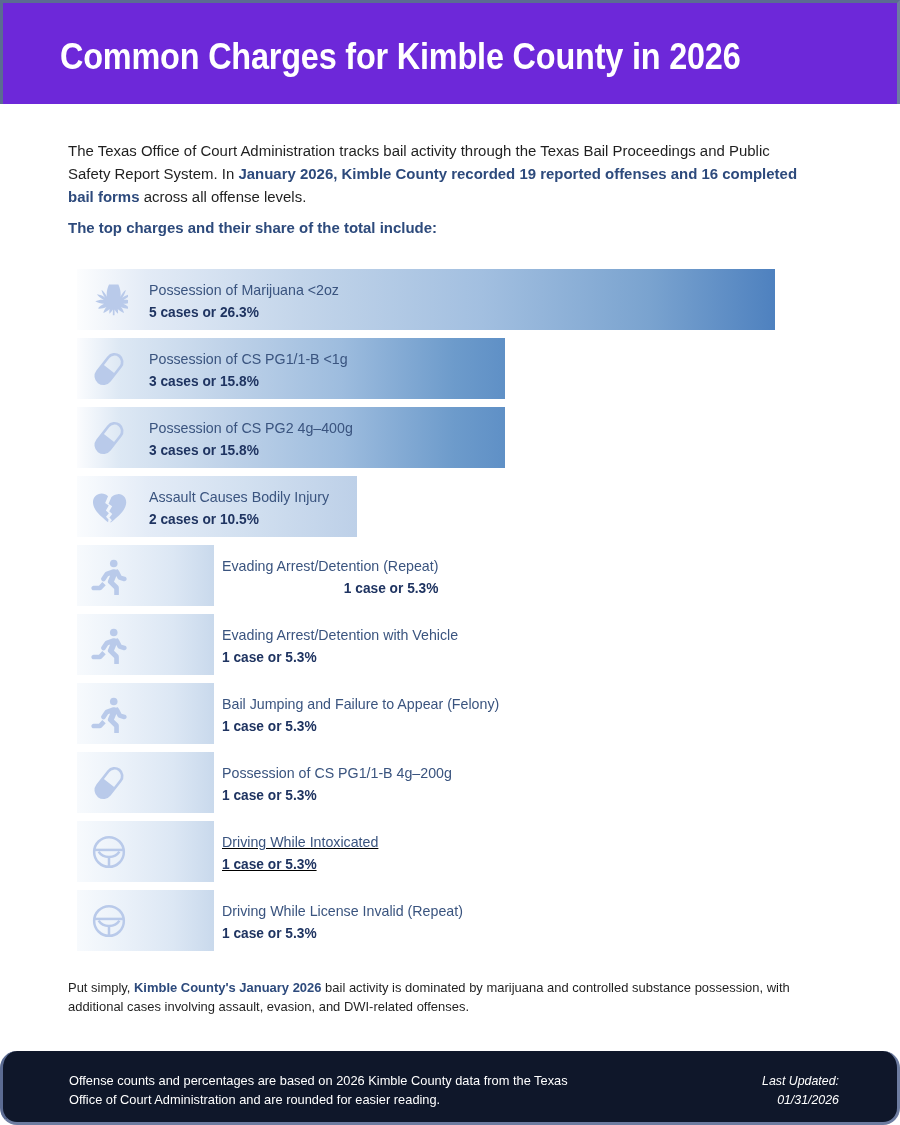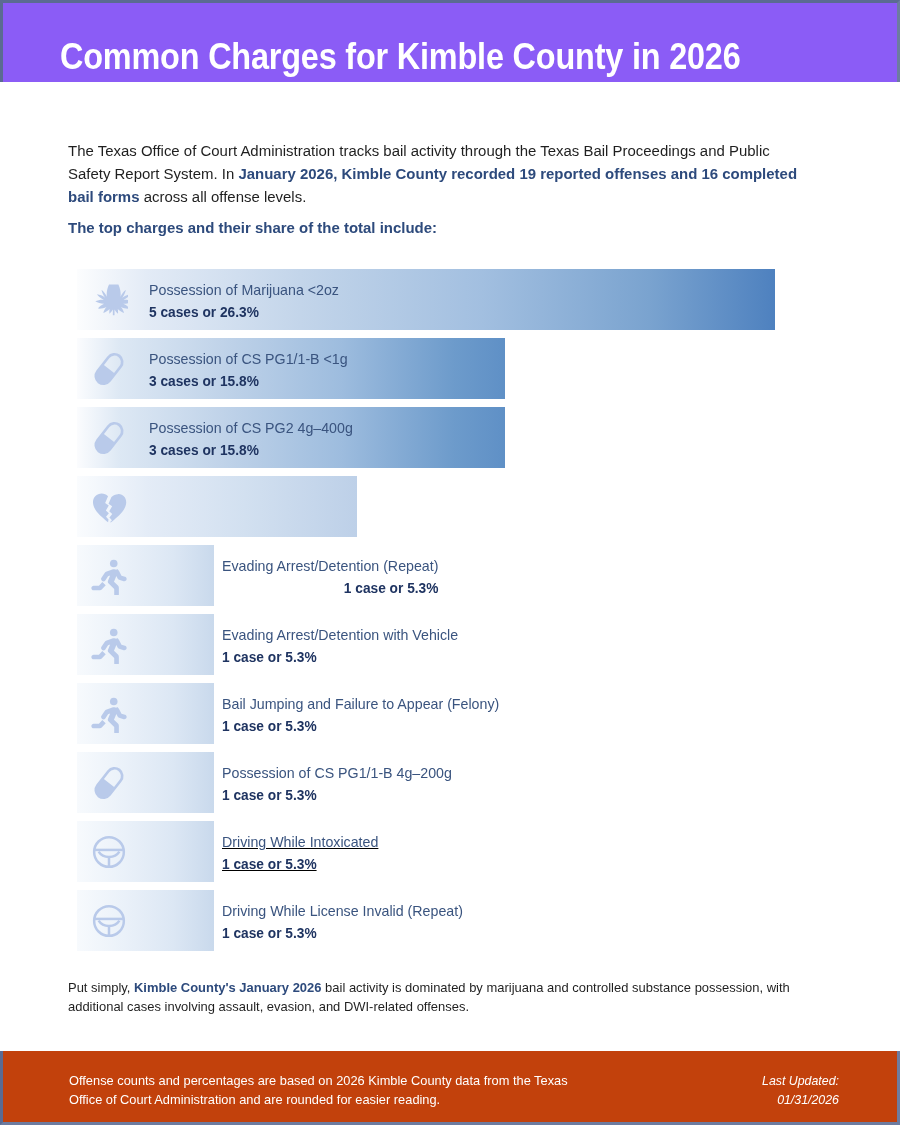--- a/index.html
+++ b/index.html
@@ -7,22 +7,22 @@
     width:900px;height:1125px;
     background:#ffffff;
     font-family:"Liberation Sans", sans-serif;
     -webkit-font-smoothing:antialiased;
     overflow:hidden;
   }
   .page{position:relative;width:900px;height:1125px;background:#ffffff;box-sizing:border-box;}
 
   
   .header{
-    position:absolute;left:0;top:0;width:900px;height:82px;
-    background:#8b5cf6;
+    position:absolute;left:0;top:0;width:900px;height:104px;
+    background:#6d28d9;
     border-top:3px solid #5b6b92;
     border-left:3px solid #5b6b92;
     border-right:3px solid #6d7ca0;
     box-sizing:border-box;
   }
   .header-title{
     position:absolute;left:57px;top:33px;
     color:#ffffff;
     font-size:36px;
     font-weight:bold;
@@ -91,25 +91,26 @@
   .closing{
     position:absolute;left:68px;top:978px;width:766px;
     font-size:13.5px;line-height:19px;color:#1f1f1f;
     transform:scaleX(0.96);transform-origin:left top;
   }
   .closing .hl{color:#2d4a7c;font-weight:bold;}
 
   
   .footer{
     position:absolute;left:0;top:1051px;width:900px;height:74px;
-    background:#c2410c;
+    background:#0f172a;
     border-left:3px solid #5b6b92;
     border-right:3px solid #6d7ca0;
     border-bottom:3px solid #6d7ca0;
     box-sizing:border-box;
+    border-radius:17px;
   }
   .footer-left{
     position:absolute;left:66px;top:20px;width:540px;
     color:#ffffff;font-size:13.5px;line-height:19px;
     transform:scaleX(0.95);transform-origin:left top;
   }
   .footer-right{
     position:absolute;right:58px;top:20px;
     color:#ffffff;font-size:13px;line-height:19px;
     font-style:italic;text-align:right;
@@ -180,20 +181,24 @@
       <div class="row">
         <div class="bar small" style="width: 280px;"></div>
         <span class="icon">
           <svg viewBox="0 0 64 64" aria-hidden="true">
             <g fill="#b9caea">
               <path d="M30.4 57.6c-1.6-1.3-13.2-10.6-18.6-17.3C7.3 34.5 5 29.4 5 24.2 5 15.8 11.4 9.4 19.6 9.4c4.2 0 8 1.7 10.8 4.6l-4.9 11.3 6.1 4.2-4.9 8.6 5.1 4.6-4.8 5.9 4.2 4.4z"></path>
               <path d="M33.6 57.6l3.3-3.4-4.2-4.4 4.8-5.9-5.1-4.6 4.9-8.6-6.1-4.2 4.9-11.3c.2-.2.4-.4.6-.6 2.7-2.6 6.3-4.2 10.2-4.2C54.6 9.4 61 15.8 61 24.2c0 5.2-2.3 10.3-6.8 16.1-5.4 6.7-17 16-18.6 17.3z"></path>
             </g>
           </svg>
         </span>
+        <div class="labels" style="left: 72px;">
+          <span class="charge-name">Assault Causes Bodily Injury</span>
+          <span class="charge-value">2 cases or 10.5%</span>
+        </div>
       </div>
       <div class="row">
         <div class="bar tiny" style="width: 137px;"></div>
         <span class="icon">
           <svg viewBox="0 0 64 64" aria-hidden="true">
             <g fill="#b9caea">
               <circle cx="40" cy="11" r="6.4"></circle>
               <path d="M44.3 21.4c-1.6-1.1-3.7-1.2-5.6-.6l-10.6 3.5c-1.4.5-2.6 1.4-3.4 2.6l-5.4 8.2c-1.2 1.8-.7 4.2 1.1 5.4 1.8 1.2 4.2.7 5.4-1.1l4.6-7 3.5-1.2-3.6 8.6c-.7 1.7-.3 3.7 1.1 5l9.4 9v9.3c0 2.1 1.7 3.9 3.9 3.9s3.9-1.7 3.9-3.9V51.7c0-1.3-.5-2.6-1.5-3.5l-6.7-6.4 4-9.6 2.1 4.1c.5 1 1.4 1.8 2.5 2.1l7.8 2.3c2 .6 4.2-.6 4.8-2.6.6-2-.6-4.2-2.6-4.8l-6-1.8-4.1-8c-.7-1.4-1.7-2.6-3-3.5z"></path>
               <path d="M26.5 47.5l-6.7 7.3c-.8.9-1.9 1.4-3.1 1.4H6.2c-2.1 0-3.9-1.7-3.9-3.9s1.7-3.9 3.9-3.9h8.8l5.7-6.2z"></path>
               <path d="M31.4 24.9l-9.3-2.9c-2-.6-4.2.5-4.8 2.5-.6 2 .5 4.2 2.5 4.8l7.6 2.4z" opacity="0"></path>

